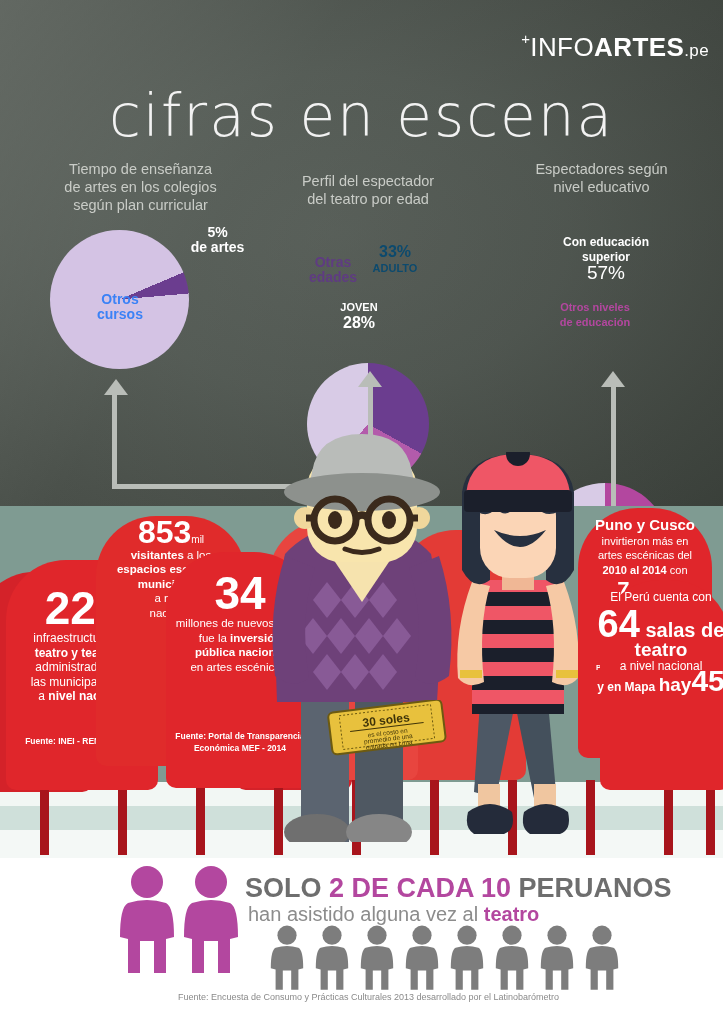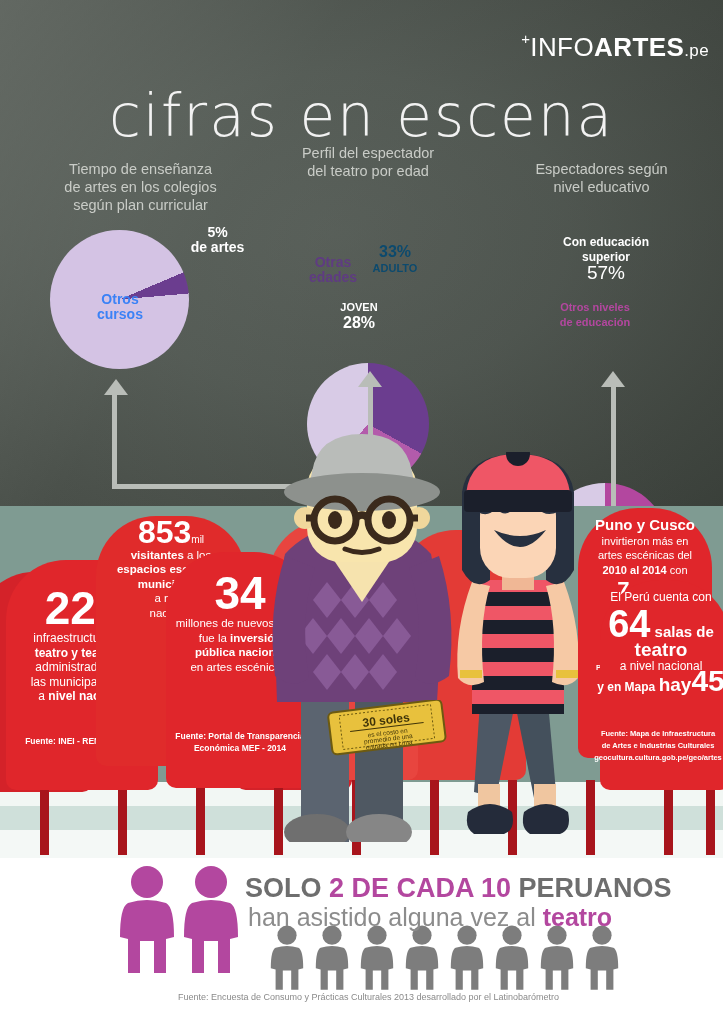--- a/index.html
+++ b/index.html
@@ -46,21 +46,21 @@
   .seattext .big{font-size:46px;font-weight:bold;line-height:46px;display:block;}
   .seattext b{font-weight:bold;}
   .src{position:absolute;color:#fff;text-align:center;font-size:8.5px;font-weight:bold;line-height:12px;}
 
   
   .ch{position:absolute;}
 
   
   .bottom{position:absolute;left:0;top:858px;width:723px;height:166px;background:#fff;}
   .bigline1{position:absolute;font-size:27px;font-weight:bold;color:#6e6e6e;white-space:nowrap;}
-  .bigline2{position:absolute;font-size:25px;color:#8c8c8c;white-space:nowrap;}
+  .bigline2{position:absolute;font-size:20px;color:#8c8c8c;white-space:nowrap;}
   .accent{color:#b3479f;}
   .accent2{color:#b3479f;font-weight:bold;}
   .footsrc{position:absolute;width:723px;text-align:center;font-size:9px;color:#8a8a8a;padding-left:7px;}
 
   .personfig{position:absolute;}
 </style>
 </head>
 <body>
 
 <div id="page">
@@ -85,21 +85,21 @@
        background:conic-gradient(from 67deg, #6b3d8f 0deg 18deg, #d4c3e4 18deg 360deg);"></div>
   <div class="pielabel" style="left:170px;top:225px;width:95px;color:#ffffff;font-size:14px;">
     <span>5%</span><br>
     <span>de artes</span>
   </div>
   <div class="pielabel" style="left:75px;top:292px;width:90px;color:#3b82f6;font-size:14px;">
     <span>Otros</span><br>
     <span>cursos</span>
   </div>
 
-  <div class="chartblock" style="left:268px;top:144px;width:200px;">
+  <div class="chartblock" style="left:268px;top:172px;width:200px;">
     <div class="charttitle">
       <div>Perfil del espectador</div>
       <div>del teatro por edad</div>
     </div>
   </div>
   <div class="pie" style="left:307px;top:224px;width:122px;height:122px;
        background:conic-gradient(#6b3d8f 0deg 119deg, #b35bab 119deg 220deg, #d8cbe6 220deg 360deg);"></div>
   <div class="pielabel" style="left:366px;top:244px;width:58px;color:#0c4a6e;font-size:14px;">
     <span style="font-size:16px;">33%</span><br>
     <span style="font-size:11px;">ADULTO</span>
@@ -311,31 +311,26 @@
   </div>
   <div class="src" style="left:578px;top:650px;width:70px;font-size:7.5px;">
     <span>Fuente:</span><br>
     <span>Portal del</span><br>
     <span>MEF</span>
   </div>
 
   <div class="seat" style="left:600px;top:580px;width:130px;height:210px;background:#e0262b;"></div>
   <div class="seattext" style="left:596px;top:590px;width:130px;font-size:12px;">
     <span>El Perú cuenta con</span><br>
-    <span style="font-size:38px;font-weight:bold;line-height:38px;margin-top:16px;">64</span><span style="font-size:15px;font-weight:bold;"> <span>salas de</span></span><br>
+    <span style="font-size:38px;font-weight:bold;line-height:38px;margin-top:16px;">64</span><span style="font-size:20px;font-weight:bold;"> <span>salas de</span></span><br>
     <b style="font-size:19px;">teatro</b><br>
     <span>a nivel nacional</span><br>
     <b>y en Mapa</b>
     <b style="font-size:19px;">hay</b><span style="font-size:30px;font-weight:bold;">45</span>
   </div>
-  <div class="src" style="left:593px;top:728px;width:130px;font-size:7.5px;">
-    <span>Fuente: Mapa de Infraestructura</span><br>
-    <span>de Artes e Industrias Culturales</span><br>
-    <span>geocultura.cultura.gob.pe/geo/artes</span>
-  </div>
 
   <div class="bottom"></div>
 
   <svg class="personfig" style="left:118px;top:865px;" width="58" height="110" viewBox="0 0 58 110">
     <circle cx="29" cy="17" r="16" fill="#b3479f"></circle>
     <path d="M10 38 q19 -6 38 0 q8 4 8 34 l-8 2 v34 h-12 v-32 h-14 v32 h-12 v-34 l-8 -2 q0 -30 8 -34z" fill="#b3479f"></path>
   </svg>
   <svg class="personfig" style="left:182px;top:865px;" width="58" height="110" viewBox="0 0 58 110">
     <circle cx="29" cy="17" r="16" fill="#b3479f"></circle>
     <path d="M10 38 q19 -6 38 0 q8 4 8 34 l-8 2 v34 h-12 v-32 h-14 v32 h-12 v-34 l-8 -2 q0 -30 8 -34z" fill="#b3479f"></path>

